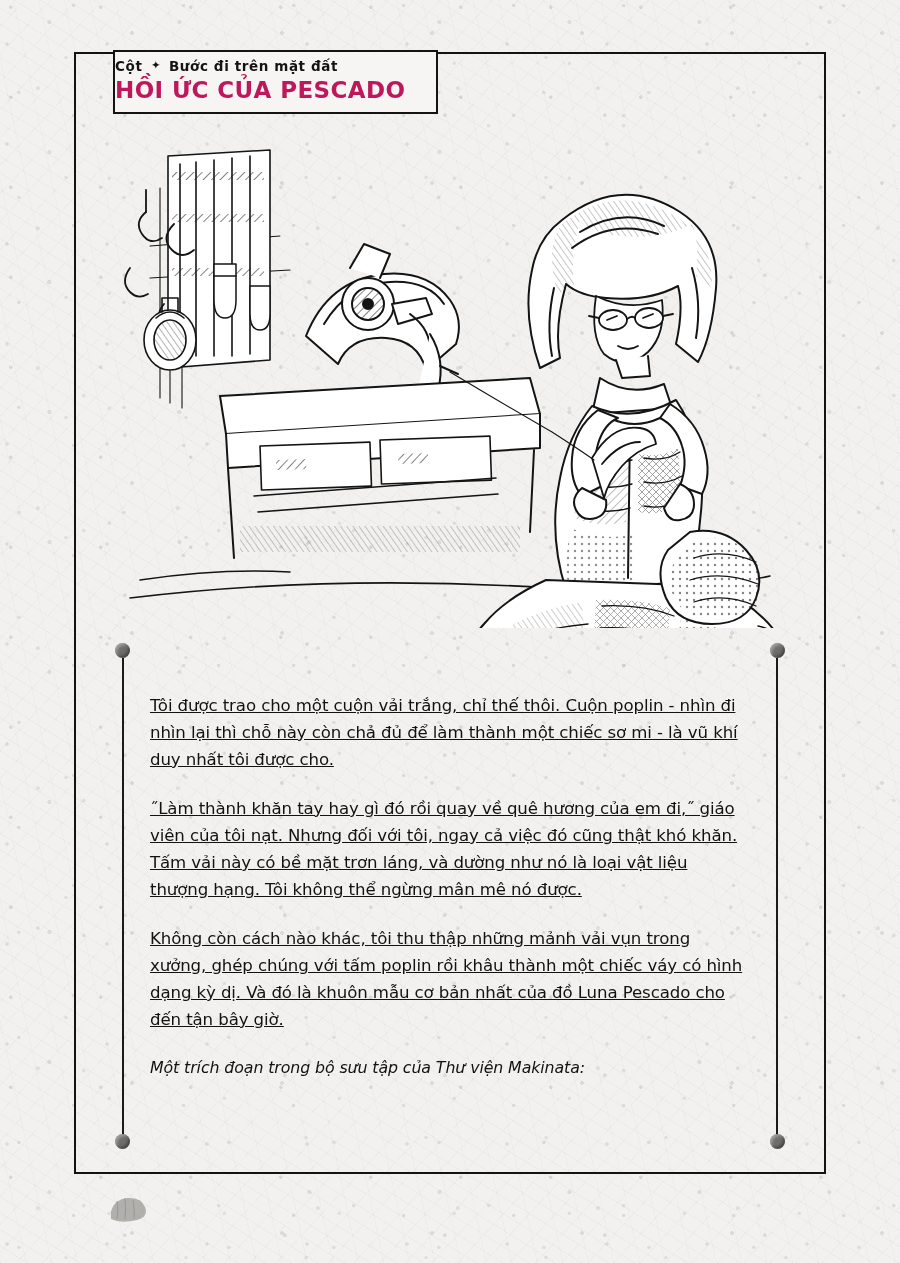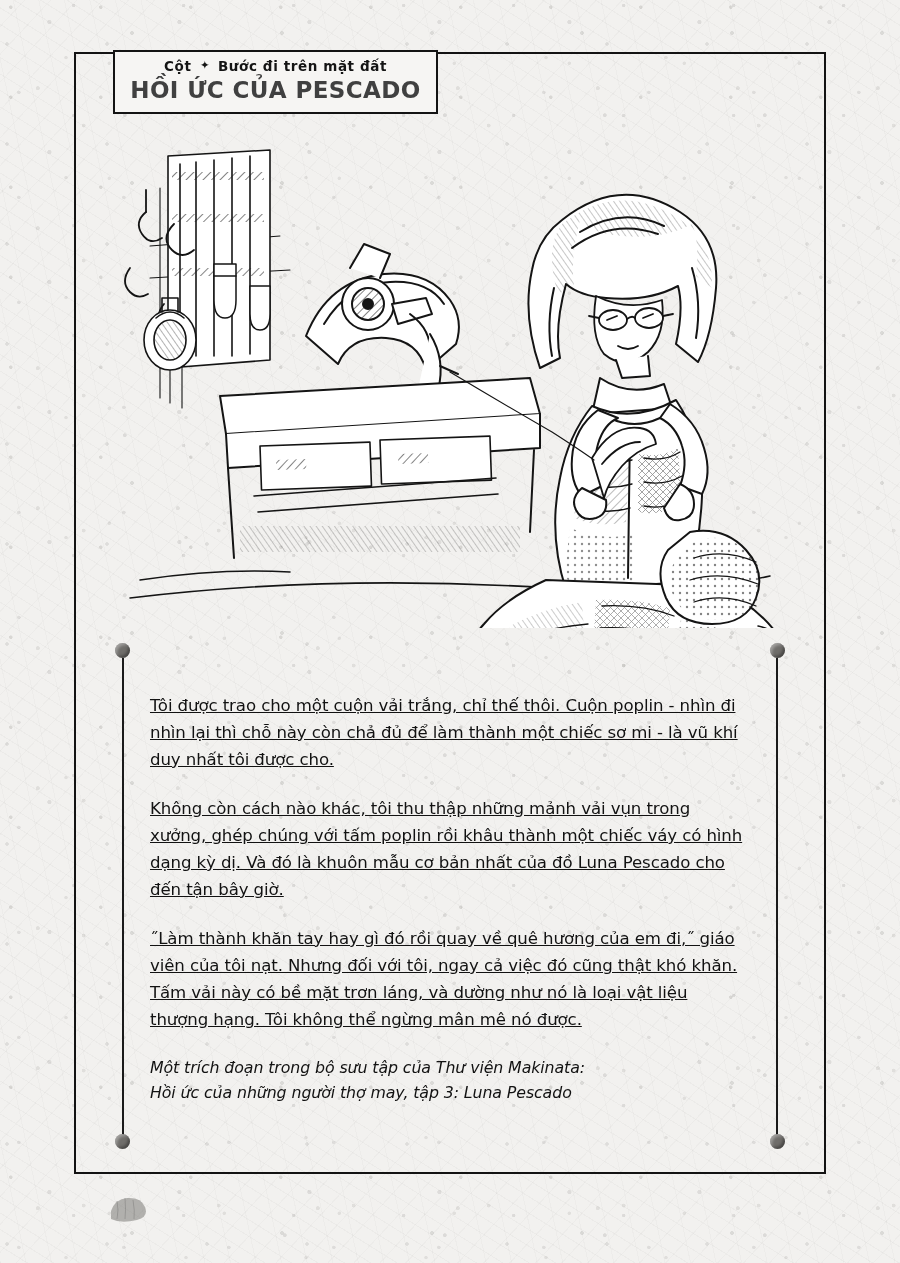--- a/index.html
+++ b/index.html
@@ -66,21 +66,21 @@
   
   .title-box {
     position: absolute;
     left: 113px;
     top: 50px;
     width: 325px;
     height: 64px;
     border: 2px solid #131313;
     background: #f6f5f3;
     box-sizing: border-box;
-    text-align: center;
+    text-align: left;
     overflow: hidden;
   }
   .kicker {
     margin-top: 6px;
     font-family: "DejaVu Sans", sans-serif;
     font-size: 13.5px;
     font-weight: 700;
     letter-spacing: 0.6px;
     color: #141414;
     white-space: nowrap;
@@ -89,21 +89,21 @@
     display: inline-block;
     transform: translateY(-1px) scale(0.85);
     padding: 0 2px;
   }
   .main-title {
     margin-top: 3px;
     font-family: "DejaVu Sans", sans-serif;
     font-size: 23px;
     font-weight: 700;
     letter-spacing: 0.4px;
-    color: #404040;
+    color: #be185d;
     white-space: nowrap;
   }
 
   
   .illustration {
     position: absolute;
     left: 110px;
     top: 128px;
     width: 680px;
     height: 500px;
@@ -381,25 +381,24 @@
 <div class="text-panel">
   <div class="bracket left"></div>
   <div class="bracket right"></div>
   <div class="pin tl"></div>
   <div class="pin tr"></div>
   <div class="pin bl"></div>
   <div class="pin br"></div>
 
   <div class="body-text">
     <p>Tôi được trao cho một cuộn vải trắng, chỉ thế thôi. Cuộn poplin - nhìn đi nhìn lại thì chỗ này còn chả đủ để làm thành một chiếc sơ mi - là vũ khí duy nhất tôi được cho.</p>
+    <p>˝Làm thành khăn tay hay gì đó rồi quay về quê hương của em đi,˝ giáo viên của tôi nạt. Nhưng đối với tôi, ngay cả việc đó cũng thật khó khăn. Tấm vải này có bề mặt trơn láng, và dường như nó là loại vật liệu thượng hạng. Tôi không thể ngừng mân mê nó được.</p>
     <p>Không còn cách nào khác, tôi thu thập những mảnh vải vụn trong xưởng, ghép chúng với tấm poplin rồi khâu thành một chiếc váy có hình dạng kỳ dị. Và đó là khuôn mẫu cơ bản nhất của đồ Luna Pescado cho đến tận bây giờ.</p>
-    <p>˝Làm thành khăn tay hay gì đó rồi quay về quê hương của em đi,˝ giáo viên của tôi nạt. Nhưng đối với tôi, ngay cả việc đó cũng thật khó khăn. Tấm vải này có bề mặt trơn láng, và dường như nó là loại vật liệu thượng hạng. Tôi không thể ngừng mân mê nó được.</p>
     <div class="attribution">
       <div>Một trích đoạn trong bộ sưu tập của Thư viện Makinata:</div>
-      <div>Hồi ức của những người thợ may, tập 3: Luna Pescado</div>
     </div>
   </div>
 </div>
 
 <svg class="smudge" viewBox="0 0 46 30">
   <g fill="#6f6d6a" opacity="0.75">
     <path d="M6 18 q4 -12 16 -13 q14 -1 18 9 q4 10 -8 13 q-16 4 -26 -1 Z"></path>
   </g>
   <g stroke="#4a4947" stroke-width="1" fill="none" opacity="0.6">
     <path d="M12 8 q2 10 0 18 M20 5 q1 12 0 21 M28 7 q2 11 1 19"></path>

